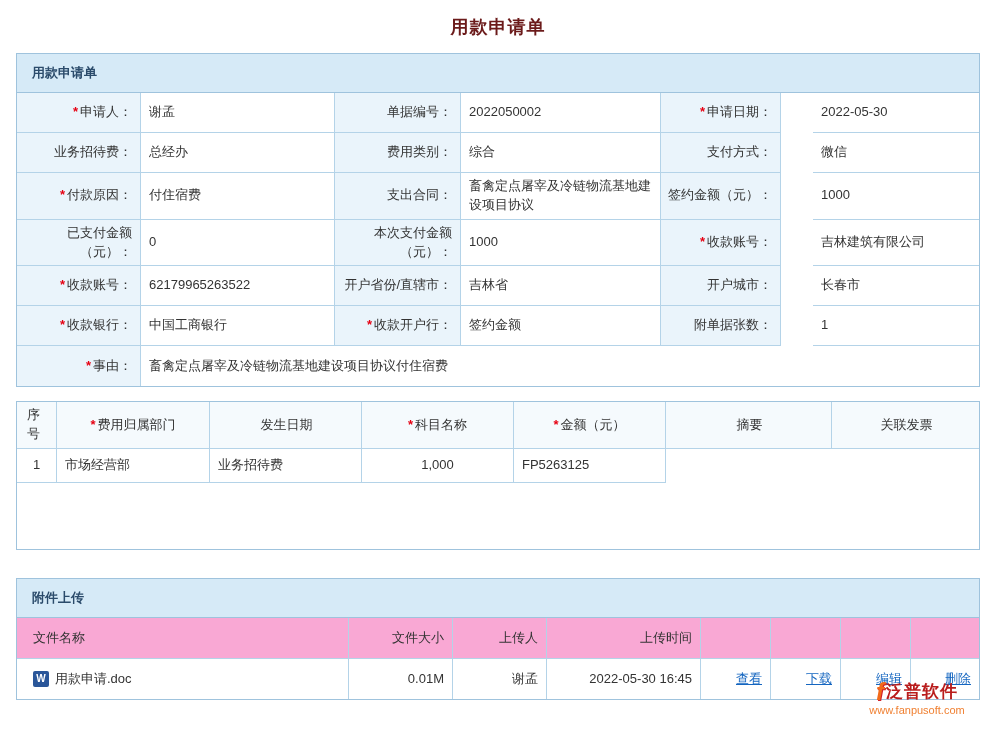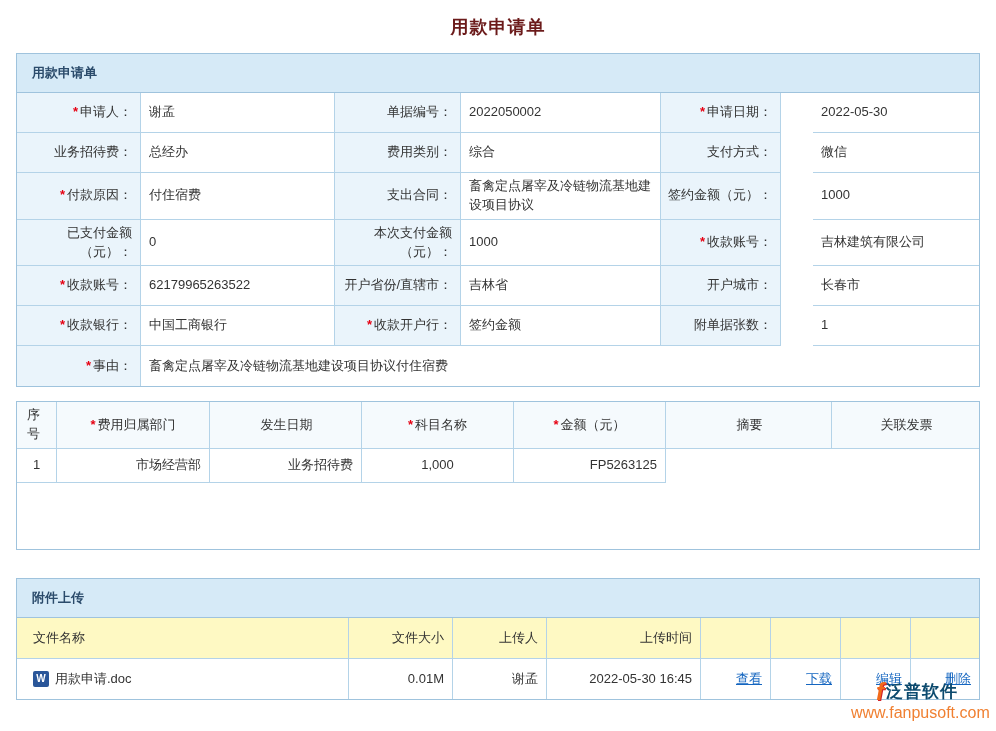--- a/index.html
+++ b/index.html
@@ -44,51 +44,51 @@
   .form-grid .cell:nth-child(6n) { border-right: none; margin-left: 32px; }
   .lbl { background: #eaf4fb; justify-content: flex-end; text-align: right; padding-left: 2px; }
   .val { background: #fff; }
   .span-rest { grid-column: 2 / -1; }
   .no-b { border-bottom: none; }
   .no-r { border-right: none; text-align: center; }
 
   
   .detail-grid { display: grid; grid-template-columns: 40px 153px 152px 152px 152px 166px 1fr; }
   .detail-grid .cell { min-height: 34px; justify-content: center; }
-  .detail-grid .cell.l { justify-content: flex-end; }
+  .detail-grid .cell.l { justify-content: flex-start; }
   .detail-grid .cell:nth-child(7n) { border-right: none; }
   .detail-grid .hcell { background: #f5fafd; }
   .detail-filler { grid-column: 1 / -1; height: 66px; background: #fff; }
 
   
   .att-grid { display: grid; grid-template-columns: 332px 104px 94px 154px 70px 70px 70px 1fr; }
   .att-grid .cell { min-height: 40px; justify-content: flex-end; }
-  .att-grid .hcell { min-height: 41px; background: #fef9c3; }
+  .att-grid .hcell { min-height: 41px; background: #f9a8d4; }
   .att-grid .cell:nth-child(8n) { border-right: none; }
   .att-grid .cell:nth-child(n+9) { border-bottom: none; }
   .att-grid .file-cell { justify-content: flex-start; padding-left: 16px; }
 
   .word-icon {
     width: 16px; height: 16px;
     background: #2a5699; color: #fff;
     font-size: 10px; font-weight: bold;
     display: inline-flex; align-items: center; justify-content: center;
     border-radius: 2px; margin-right: 6px; flex: 0 0 auto;
   }
   .link { color: #1566c0; text-decoration: underline; cursor: pointer; margin-left: 14px; }
 
   
   .watermark {
     position: absolute; left: 851px; top: 680px; width: 132px;
     pointer-events: none; z-index: 10; text-align: center;
   }
   .wm-row { display: flex; align-items: center; justify-content: center; gap: 2px; }
   .wm-logo { font-size: 24px; font-weight: bold; font-style: italic; color: #f26a1b; line-height: 22px; text-shadow: 1px 1px 0 #d2232a; }
-  .wm-brand { font-size: 17px; font-weight: bold; color: #0c4a6e; letter-spacing: 1px; }
-  .wm-url { font-size: 16px; color: #f08032; margin-top: 1px; }
+  .wm-brand { font-size: 17px; font-weight: bold; color: #b91c1c; letter-spacing: 1px; }
+  .wm-url { font-size: 11px; color: #f08032; margin-top: 1px; }
 
   .spacer-14 { height: 14px; }
   .spacer-28 { height: 28px; }
 </style>
 </head>
 <body>
 
 <div class="page-title">用款申请单</div>
 
 <div class="panel">

